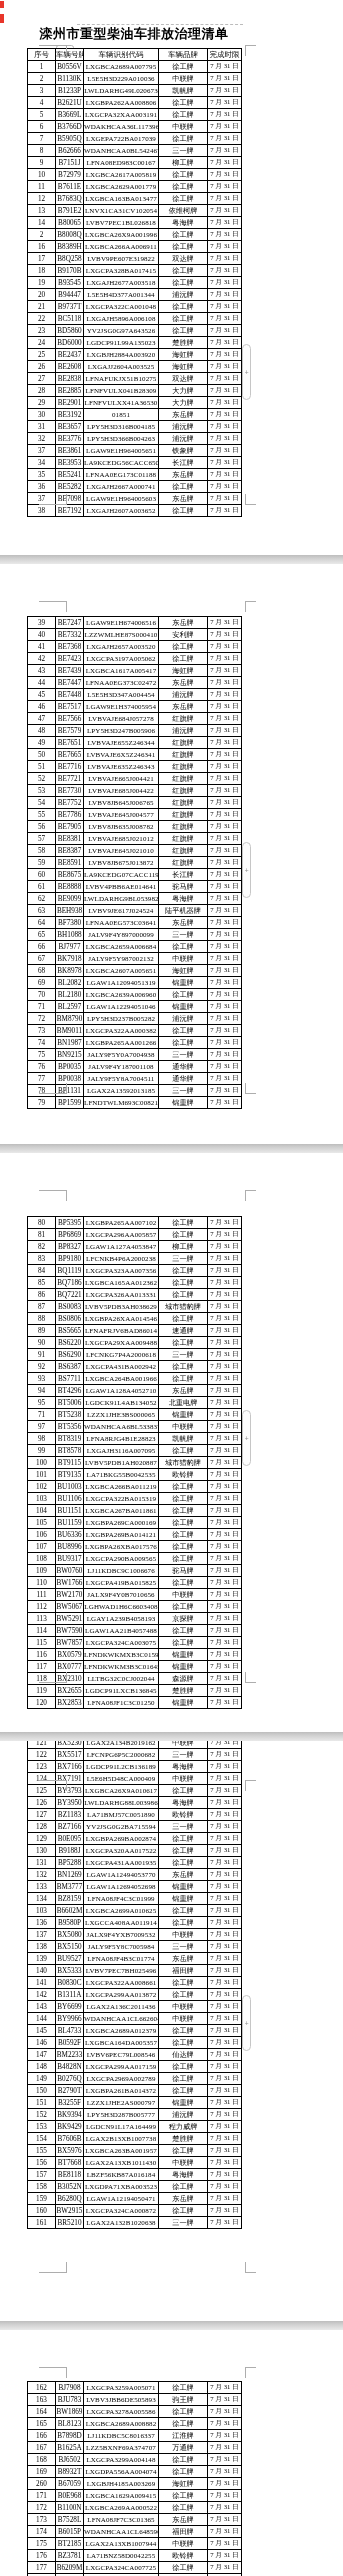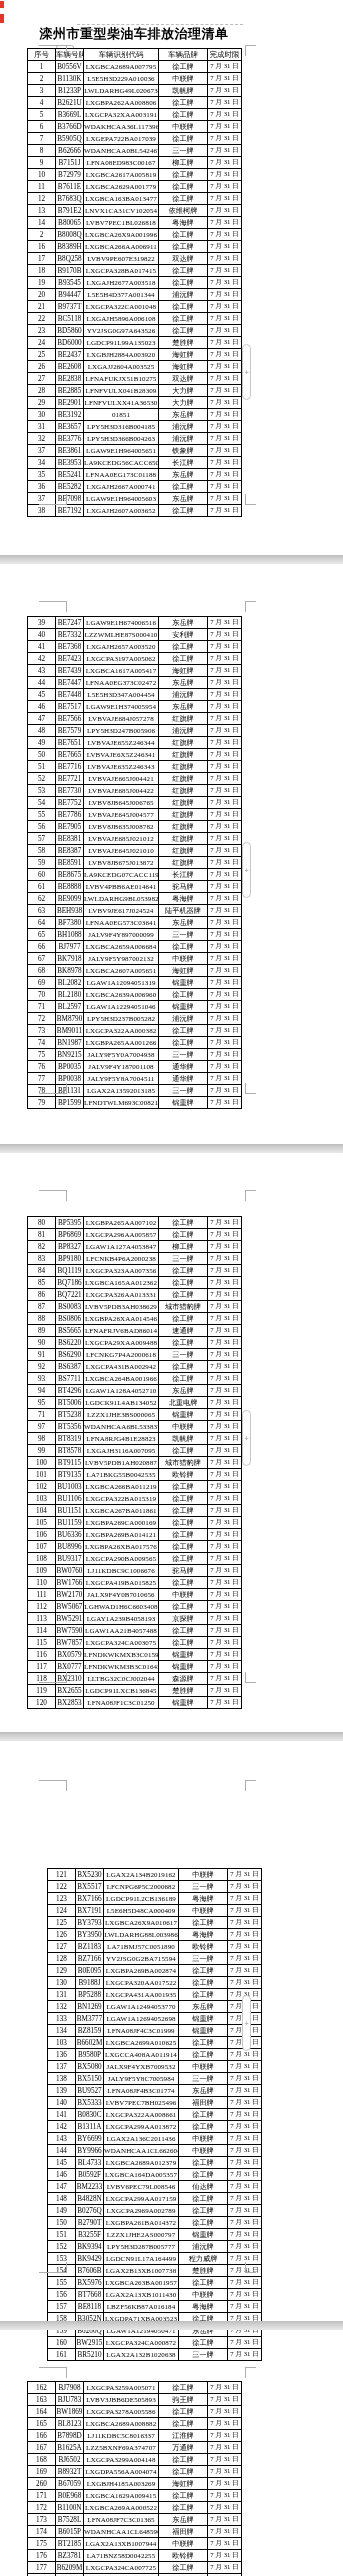--- a/index.html
+++ b/index.html
@@ -929,21 +929,21 @@
           </tr>
           <tr>
             <td class="c-serial">120</td>
             <td class="c-plate">BX2853</td>
             <td class="c-vin">LFNA08JF1C3C01250</td>
             <td class="c-brand">锦重牌</td>
             <td class="c-deadline">7 月 31 日</td>
           </tr>
         </tbody>
       </table>
-      <table class="vtable" style="top: 1868px; margin-left: 20px;">
+      <table class="vtable" style="top: 1736px;">
         <colgroup>
           <col style="width: 28px;">
           <col style="width: 28px;">
           <col style="width: 75px;">
           <col style="width: 49px;">
           <col style="width: 34px;">
         </colgroup>
         <tbody>
           <tr>
             <td class="c-serial">121</td>

